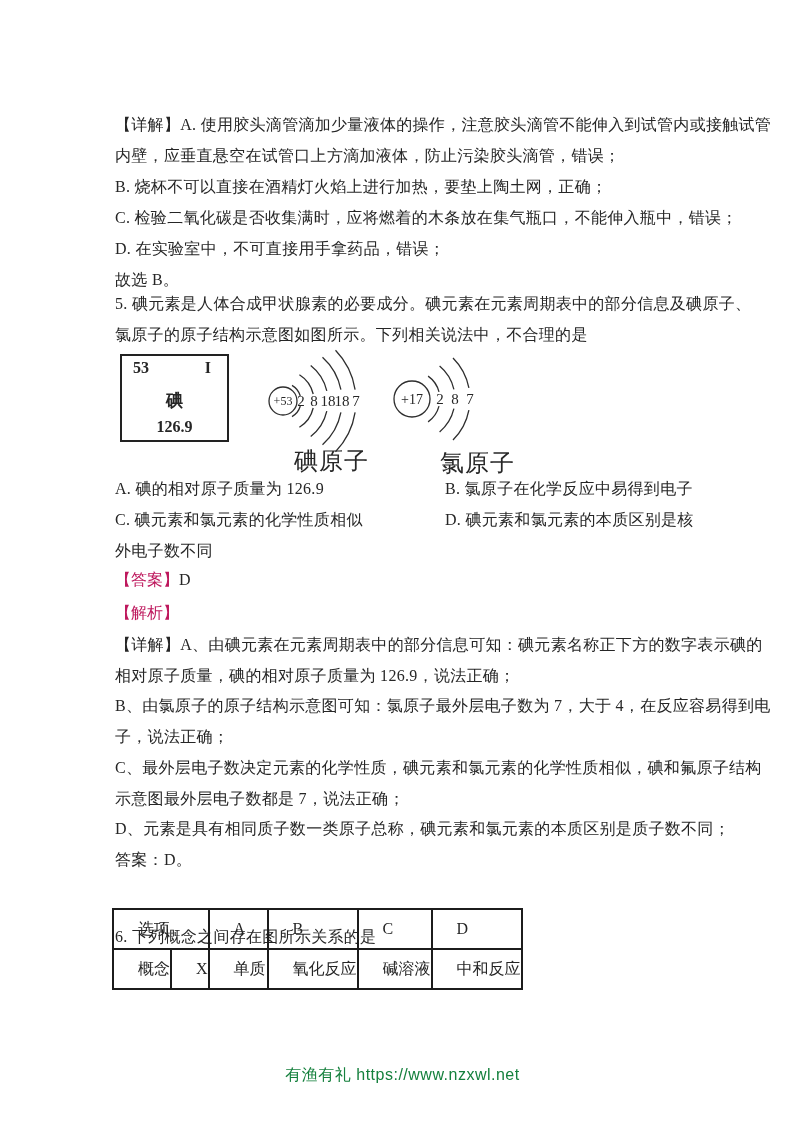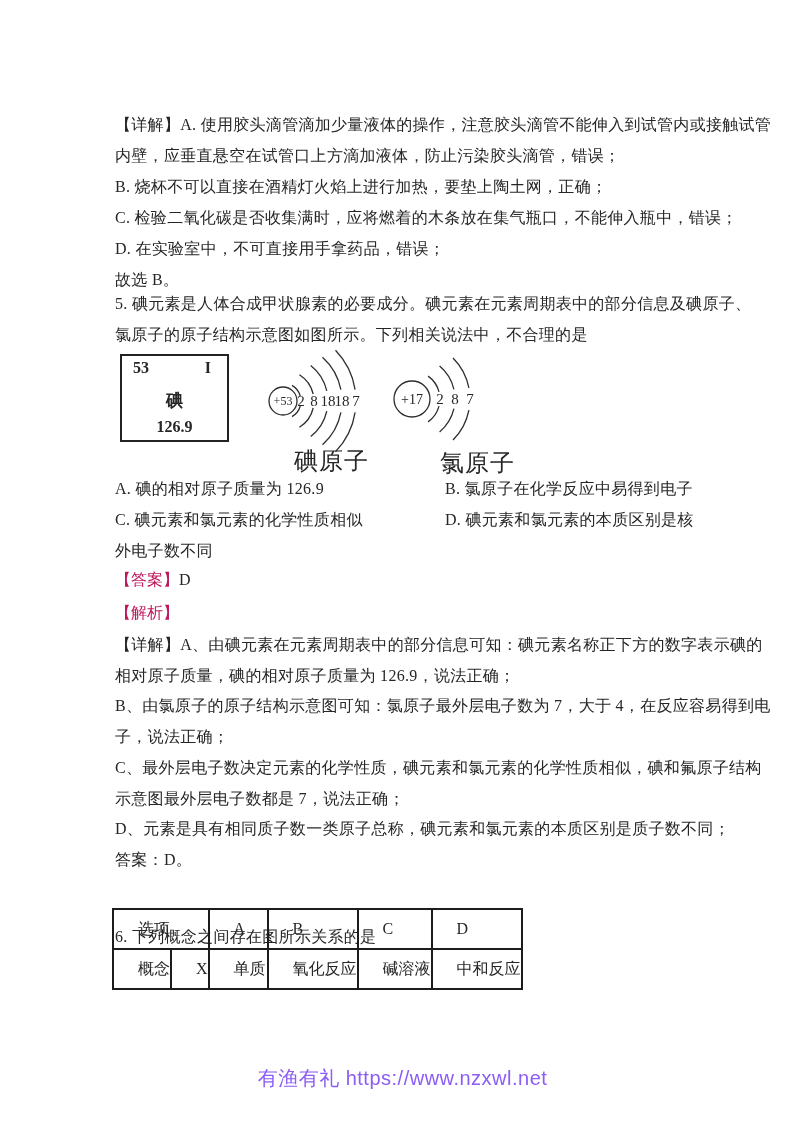--- a/index.html
+++ b/index.html
@@ -46,21 +46,21 @@
     font-size:16px;color:#262626;
   }
   .q6-table td{
     border:2px solid #1c1c1c;
     height:38px;padding:0 0 0 24px;vertical-align:middle;
     white-space:nowrap;
   }
   .footer{
     position:absolute;left:0;right:0;top:1065px;text-align:center;
     font-family:"Liberation Sans","DejaVu Sans",sans-serif;
-    font-size:20px;color:#8b5cf6;letter-spacing:0.5px;margin-left:12px;
+    font-size:16px;color:#15803d;letter-spacing:0.5px;margin-left:12px;
   }
 </style>
 </head>
 <body>
 
 <div class="page">
 
   <div class="textblock" style="top:97px;margin-top:12px;">
     <div class="line">【详解】A. 使用胶头滴管滴加少量液体的操作，注意胶头滴管不能伸入到试管内或接触试管</div>
     <div class="line">内壁，应垂直悬空在试管口上方滴加液体，防止污染胶头滴管，错误；</div>

